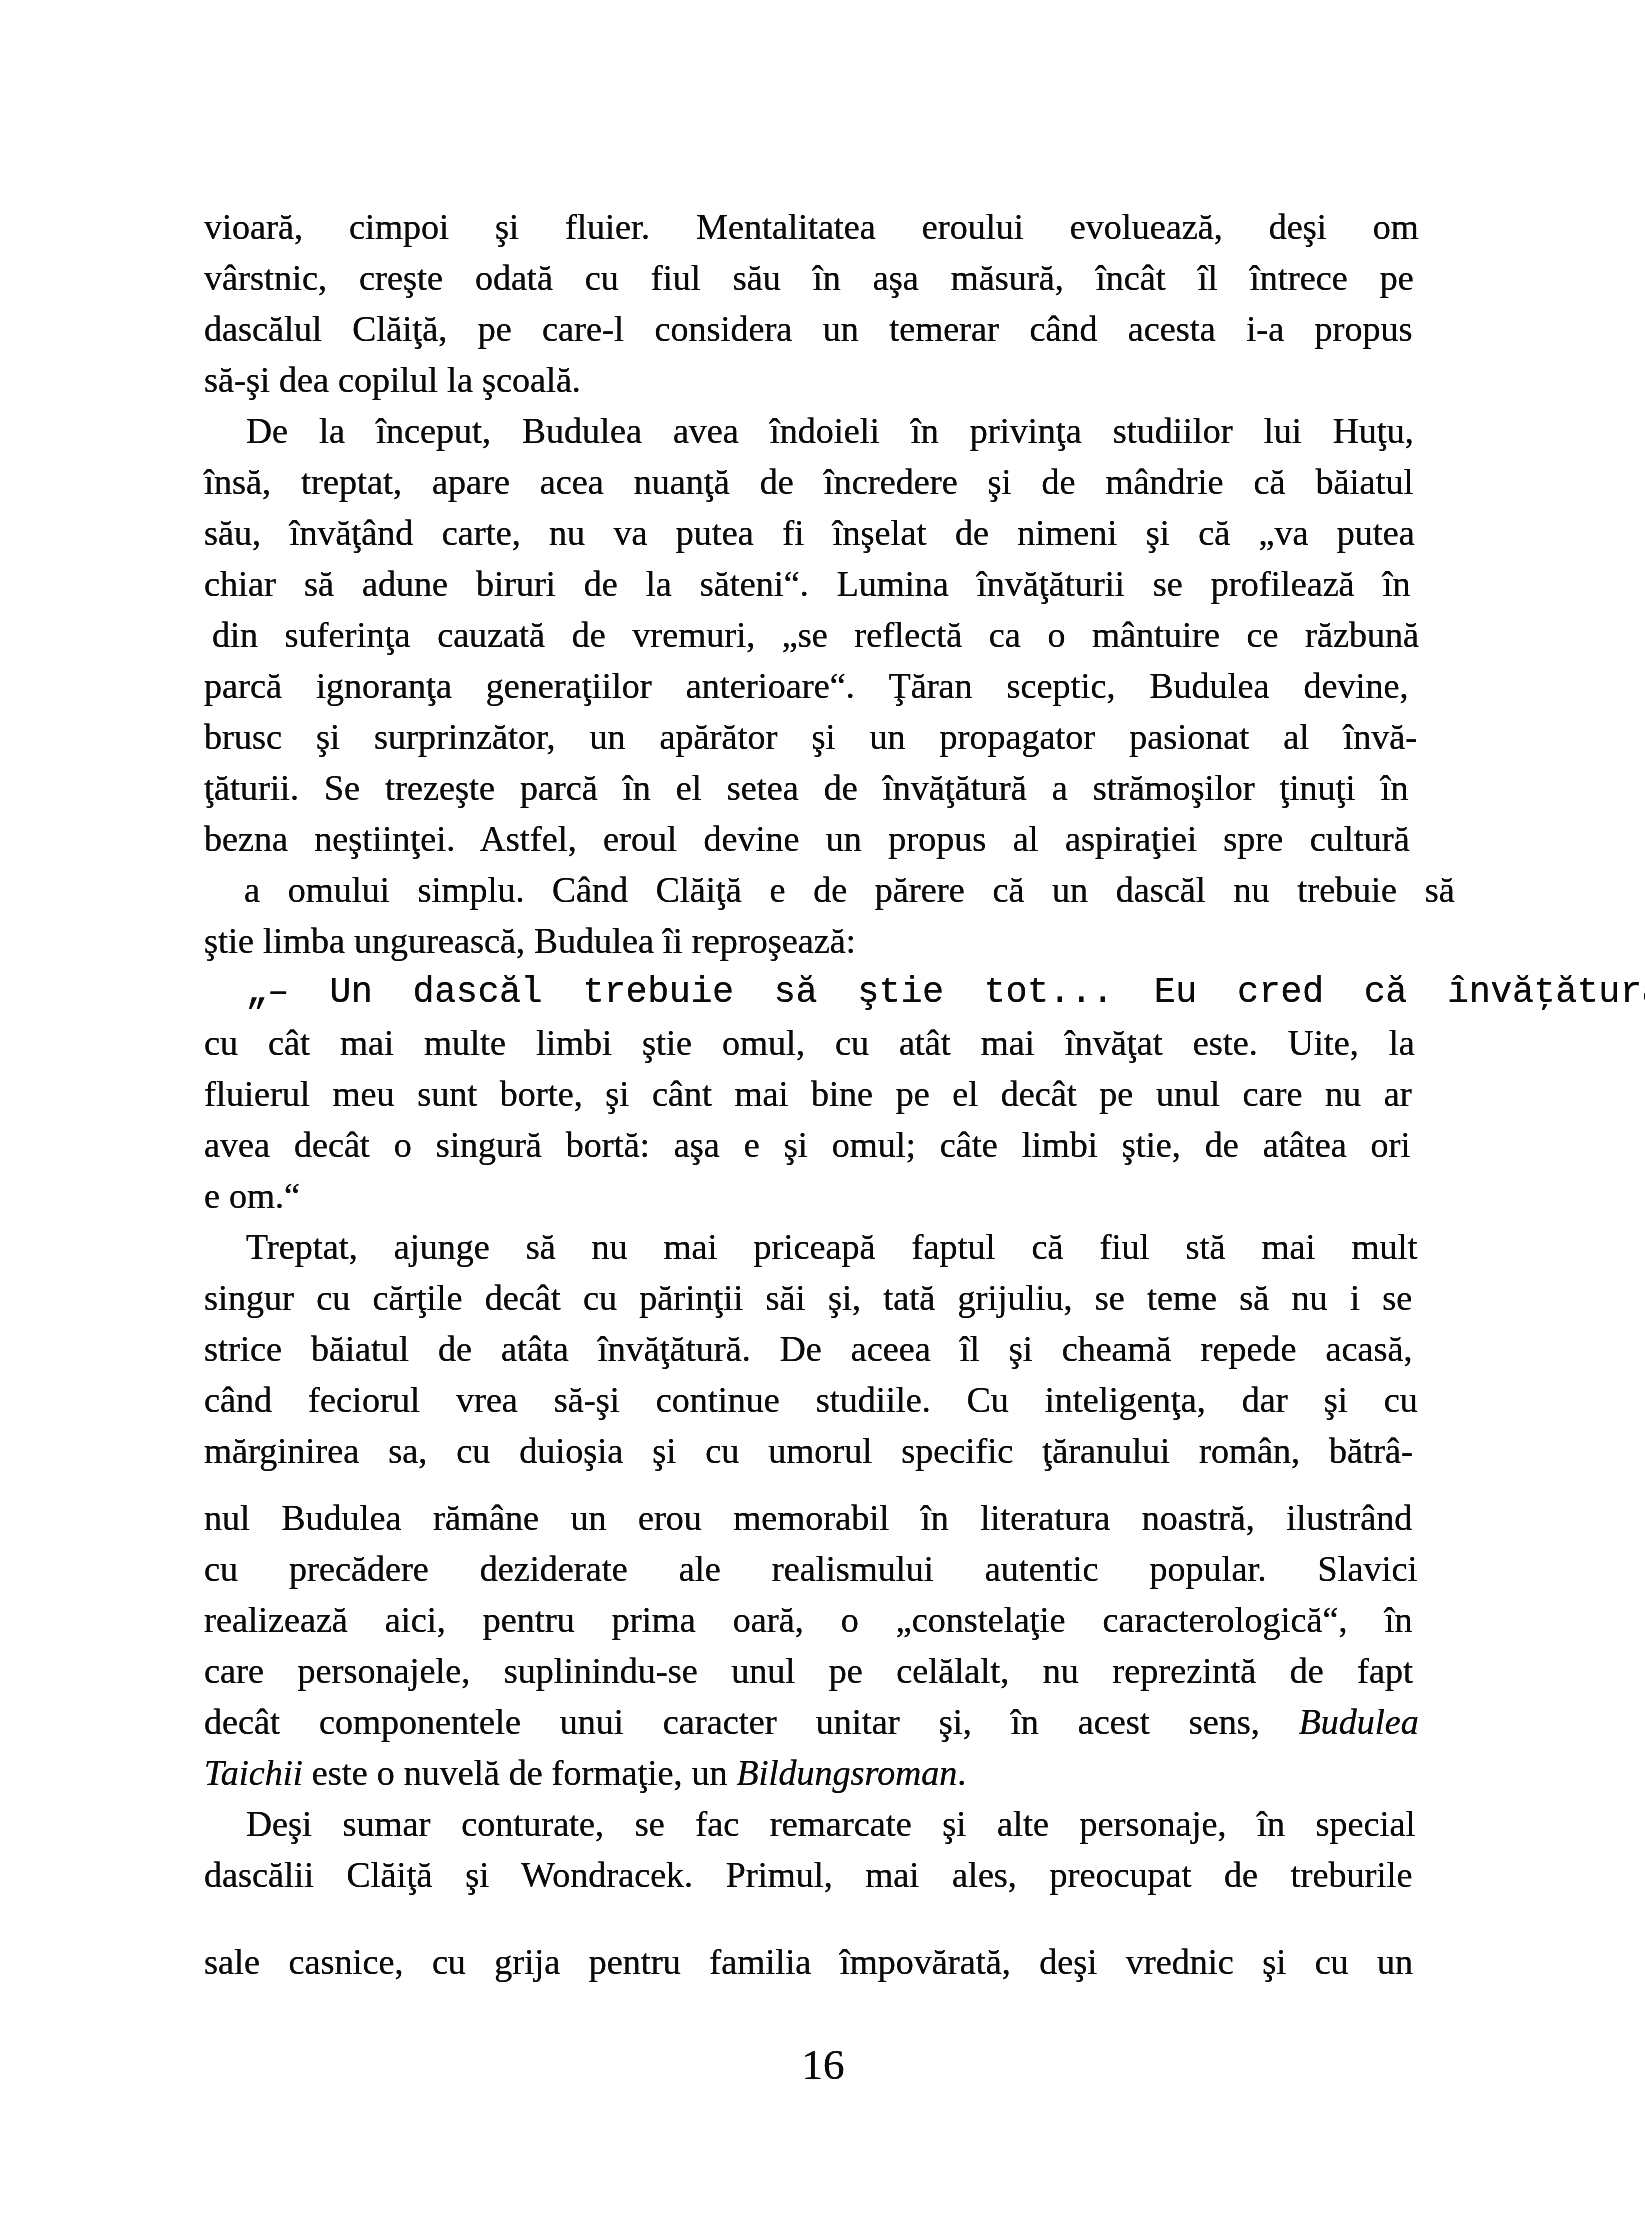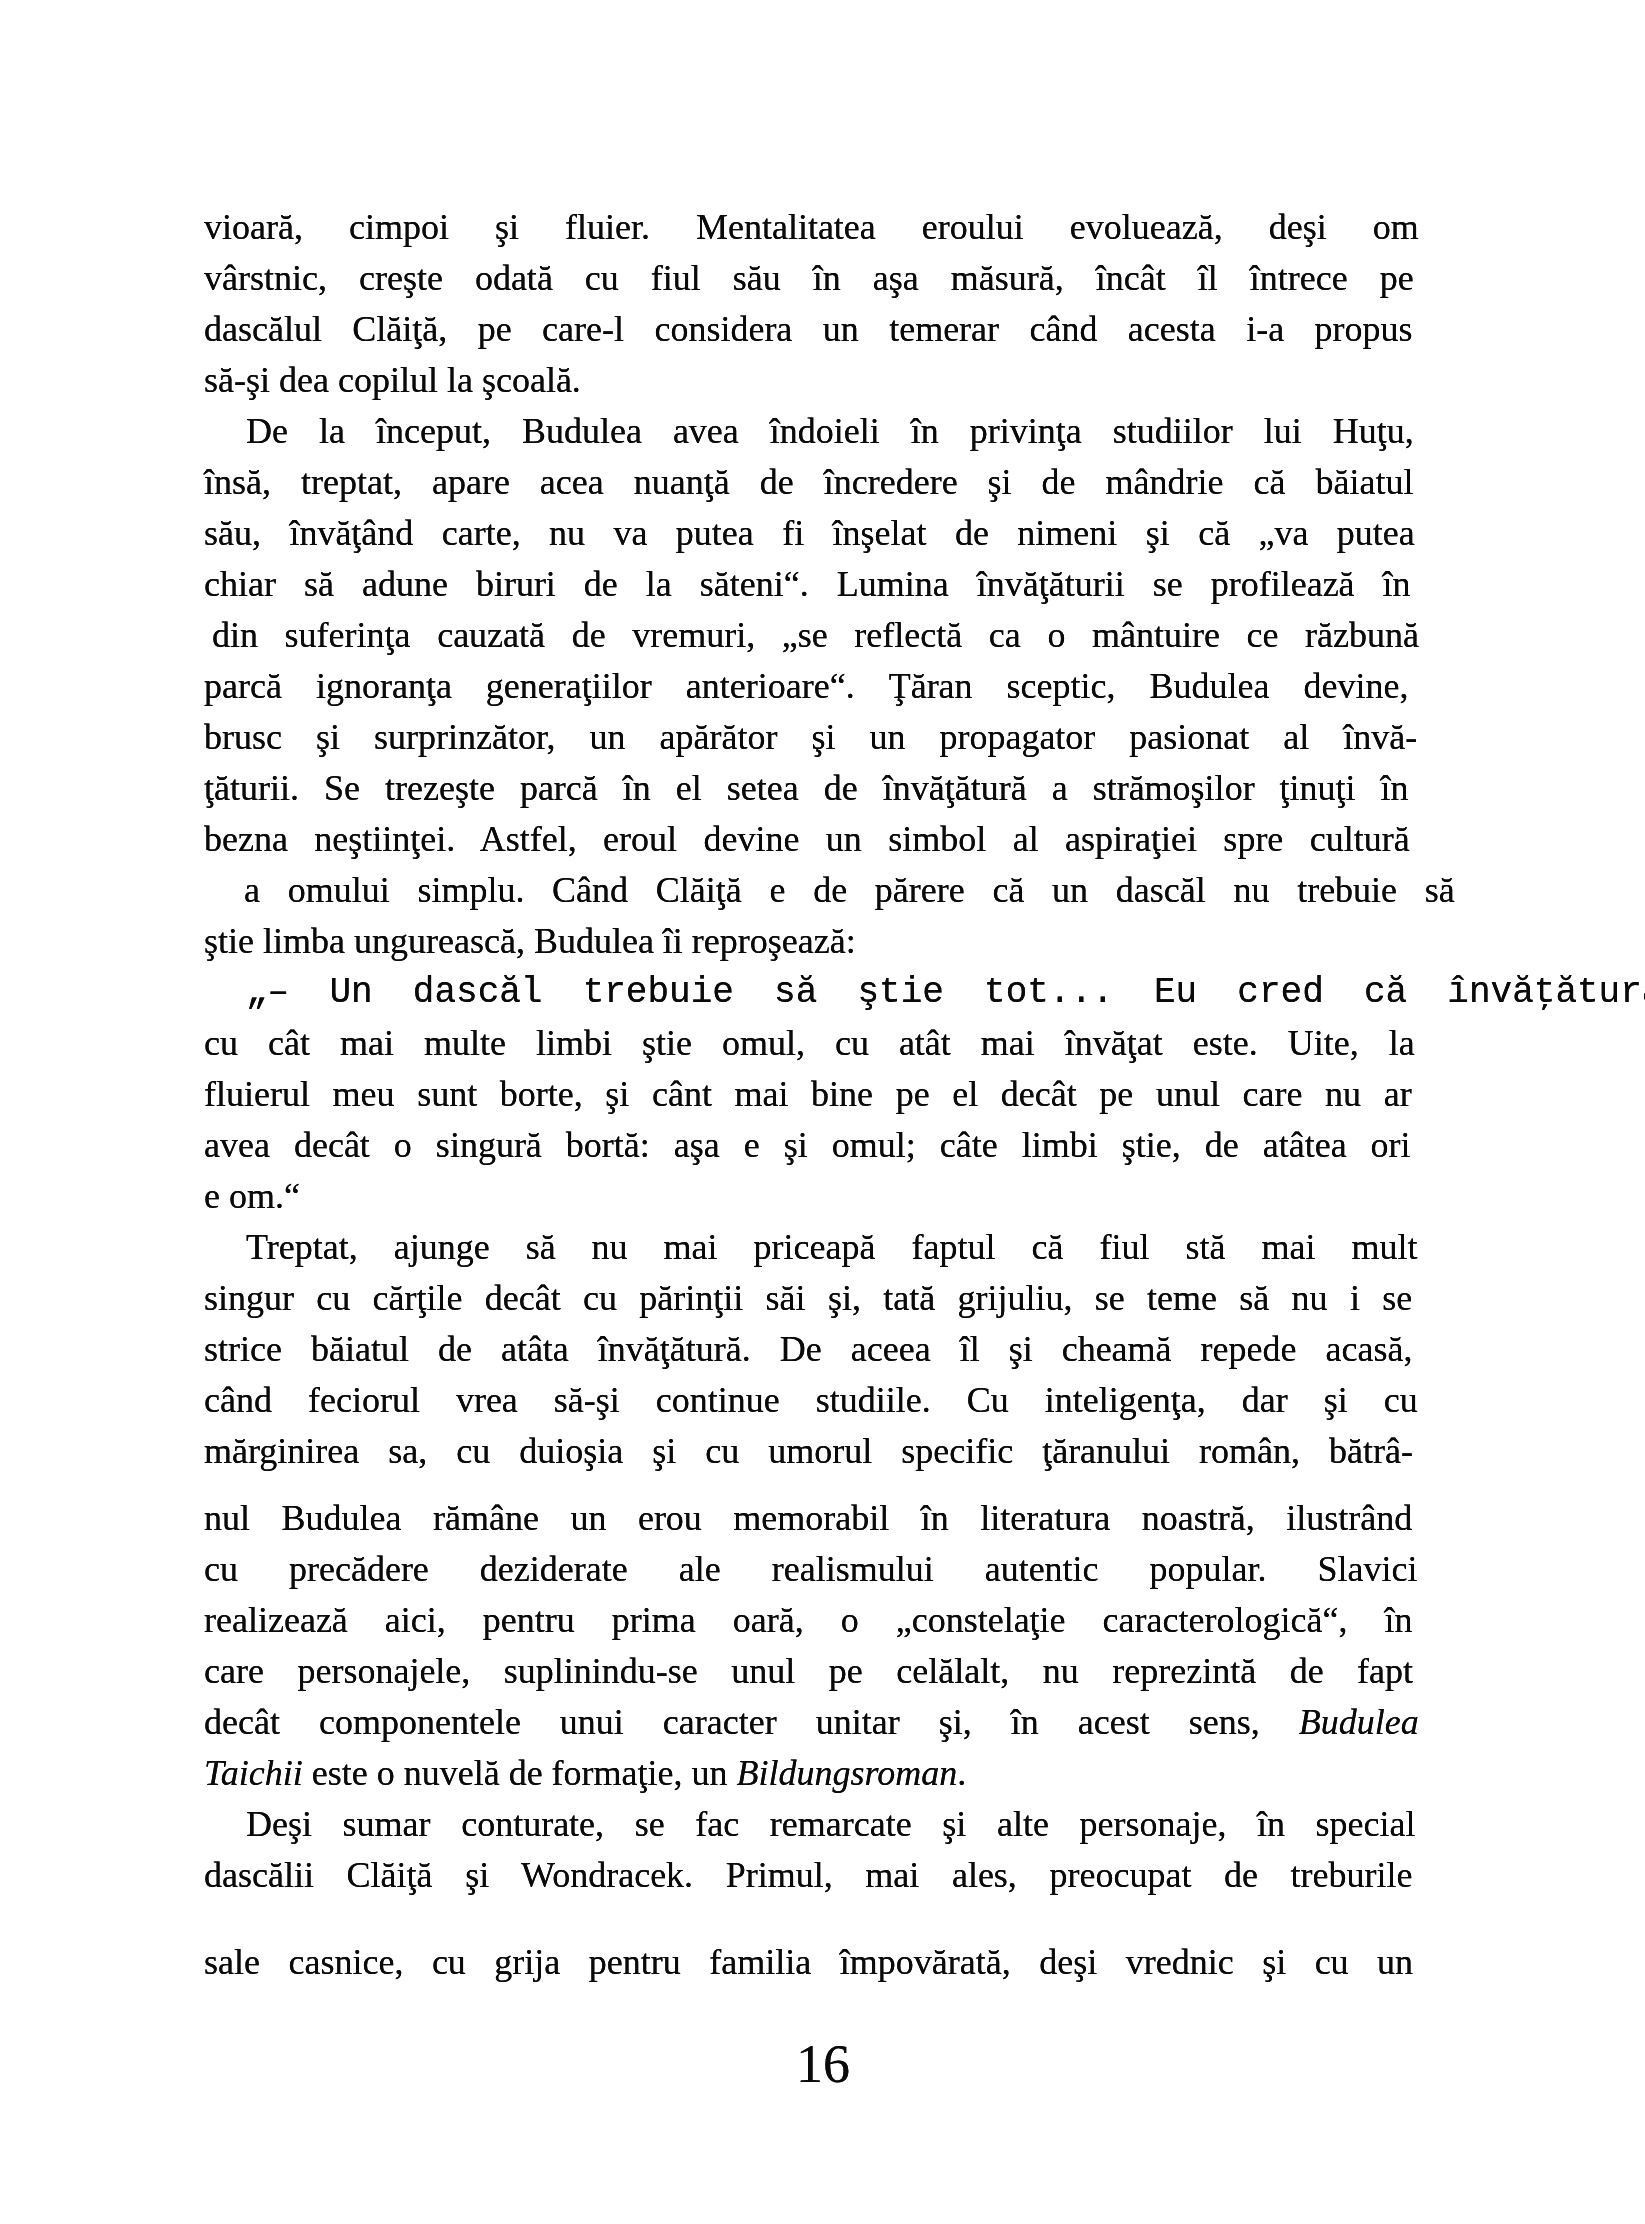--- a/index.html
+++ b/index.html
@@ -32,21 +32,21 @@
   }
   .it {
     font-style: italic;
   }
   .page-number {
     position: absolute;
     top: 2041px;
     left: 0;
     width: 100%;
     text-align: center;
-    font-size: 54px;
+    font-size: 43px;
     line-height: 47px;
     text-shadow: 0 0 0.4px currentColor;
   }
 </style>
 </head>
 <body>
 
 <div class="page">
   <div class="textblock">
       <div class="line" style="word-spacing: 37px;"><span><span>vioară, cimpoi şi fluier. Mentalitatea eroului evoluează, deşi om</span></span></div>
@@ -54,21 +54,21 @@
       <div class="line" style="word-spacing: 21.4px;"><span><span>dascălul Clăiţă, pe care-l considera un temerar când acesta i-a propus</span></span></div>
       <div class="line"><span><span>să-şi dea copilul la şcoală.</span></span></div>
       <div class="line" style="text-indent: 42px; word-spacing: 22px;"><span><span>De la început, Budulea avea îndoieli în privinţa studiilor lui Huţu,</span></span></div>
       <div class="line" style="word-spacing: 21px;"><span><span>însă, treptat, apare acea nuanţă de încredere şi de mândrie că băiatul</span></span></div>
       <div class="line" style="word-spacing: 19.4px;"><span><span>său, învăţând carte, nu va putea fi înşelat de nimeni şi că „va putea</span></span></div>
       <div class="line" style="word-spacing: 19px;"><span><span>chiar să adune biruri de la săteni“. Lumina învăţăturii se profilează în</span></span></div>
       <div class="line" style="word-spacing: 17.6px; margin-left: 8px;"><span><span>din suferinţa cauzată de vremuri, „se reflectă ca o mântuire ce răzbună</span></span></div>
       <div class="line" style="word-spacing: 25px;"><span><span>parcă ignoranţa generaţiilor anterioare“. Ţăran sceptic, Budulea devine,</span></span></div>
       <div class="line" style="word-spacing: 25px;"><span><span>brusc şi surprinzător, un apărător şi un propagator pasionat al învă-</span></span></div>
       <div class="line" style="word-spacing: 16px;"><span><span>ţăturii. Se trezeşte parcă în el setea de învăţătură a strămoşilor ţinuţi în</span></span></div>
-      <div class="line" style="word-spacing: 17.4px;"><span><span>bezna neştiinţei. Astfel, eroul devine un simbol al aspiraţiei spre cultură</span></span></div>
+      <div class="line" style="word-spacing: 17.4px;"><span><span>bezna neştiinţei. Astfel, eroul devine un propus al aspiraţiei spre cultură</span></span></div>
       <div class="line" style="word-spacing: 18.7px; margin-left: 40px;"><span><span>a omului simplu. Când Clăiţă e de părere că un dascăl nu trebuie să</span></span></div>
       <div class="line"><span><span>ştie limba ungurească, Budulea îi reproşează:</span></span></div>
       <div class="line" style="text-indent: 42px; word-spacing: 18.6px; font-family: Liberation Mono, monospace;"><span><span>„– Un dascăl trebuie să ştie tot... Eu cred că învăţătura e limba şi</span></span></div>
       <div class="line" style="word-spacing: 21px;"><span><span>cu cât mai multe limbi ştie omul, cu atât mai învăţat este. Uite, la</span></span></div>
       <div class="line" style="word-spacing: 13.6px;"><span><span>fluierul meu sunt borte, şi cânt mai bine pe el decât pe unul care nu ar</span></span></div>
       <div class="line" style="word-spacing: 15px;"><span><span>avea decât o singură bortă: aşa e şi omul; câte limbi ştie, de atâtea ori</span></span></div>
       <div class="line"><span><span>e om.“</span></span></div>
       <div class="line" style="text-indent: 42px; word-spacing: 27px;"><span><span>Treptat, ajunge să nu mai priceapă faptul că fiul stă mai mult</span></span></div>
       <div class="line" style="word-spacing: 13.3px;"><span><span>singur cu cărţile decât cu părinţii săi şi, tată grijuliu, se teme să nu i se</span></span></div>
       <div class="line" style="word-spacing: 20px;"><span><span>strice băiatul de atâta învăţătură. De aceea îl şi cheamă repede acasă,</span></span></div>

